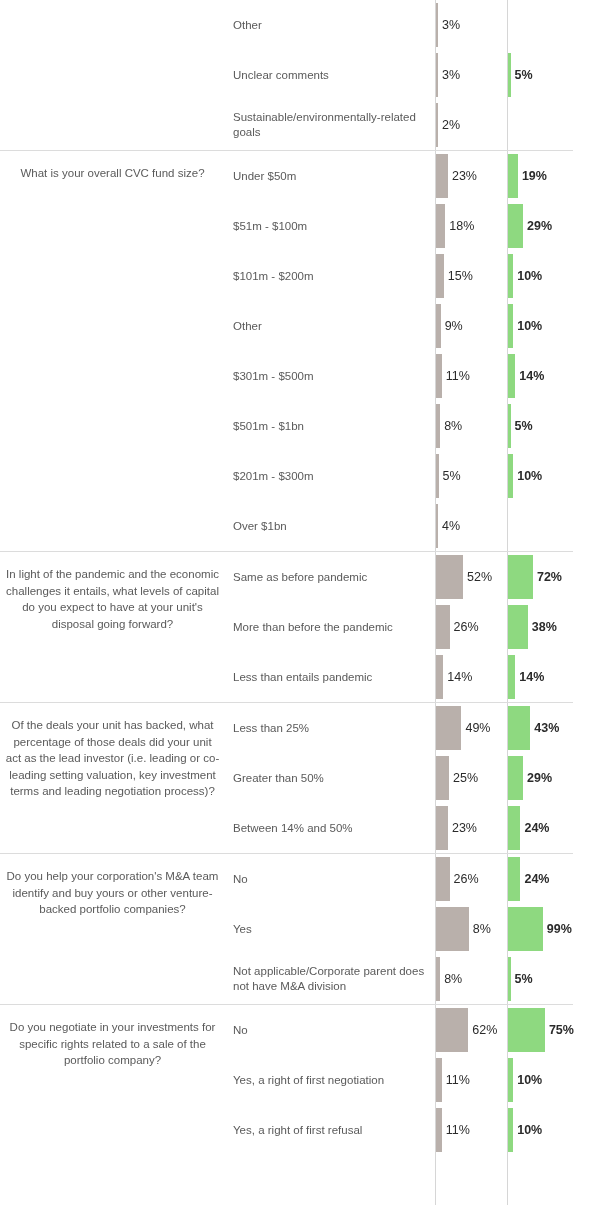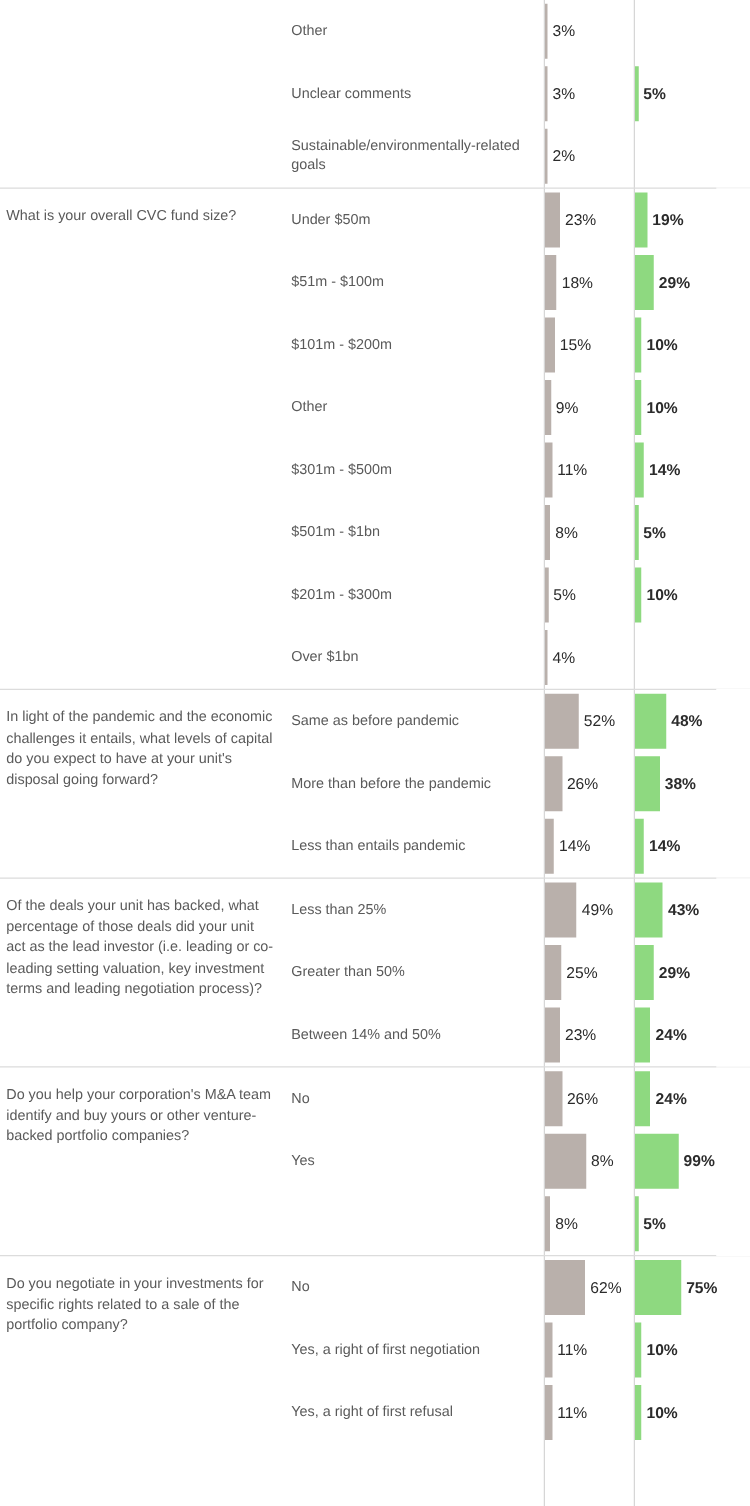--- a/index.html
+++ b/index.html
@@ -59,20 +59,21 @@
   }
 
   .question-cell {
     width: 228px;
     min-width: 228px;
     padding: 14px 8px 0 5px;
     box-sizing: border-box;
     font-size: 11.5px;
     line-height: 16.5px;
     color: #5a5a5a;
+    text-align: center;
   }
 
   .rows-cell {
     flex: 1;
     position: relative;
   }
 
   .row {
     position: relative;
     height: 50px;
@@ -249,21 +250,21 @@
           <div class="question-cell">In light of the pandemic and the economic challenges it entails, what levels of capital do you expect to have at your unit's disposal going forward?</div>
           <div class="rows-cell">
             <div class="row">
               <div class="answer-label">Same as before pandemic</div>
               <div class="bar-wrap gray">
                 <div class="bar gray" style="width: 27.04px; background: rgb(185, 176, 171);"></div>
                 <div class="bar-value">52%</div>
               </div>
               <div class="bar-wrap green">
                 <div class="bar green" style="width: 24.96px; background: rgb(142, 217, 128);"></div>
-                <div class="bar-value green-val">48%</div>
+                <div class="bar-value green-val">72%</div>
               </div>
             </div>
             <div class="row">
               <div class="answer-label">More than before the pandemic</div>
               <div class="bar-wrap gray">
                 <div class="bar gray" style="width: 13.52px; background: rgb(185, 176, 171);"></div>
                 <div class="bar-value">26%</div>
               </div>
               <div class="bar-wrap green">
                 <div class="bar green" style="width: 19.76px; background: rgb(142, 217, 128);"></div>
@@ -344,20 +345,21 @@
               <div class="bar-wrap gray">
                 <div class="bar gray" style="width: 32.76px; background: rgb(185, 176, 171);"></div>
                 <div class="bar-value">8%</div>
               </div>
               <div class="bar-wrap green">
                 <div class="bar green" style="width: 34.84px; background: rgb(142, 217, 128);"></div>
                 <div class="bar-value green-val">99%</div>
               </div>
             </div>
             <div class="row">
+              <div class="answer-label">Not applicable/Corporate parent does not have M&amp;A division</div>
               <div class="bar-wrap gray">
                 <div class="bar gray" style="width: 4.16px; background: rgb(185, 176, 171);"></div>
                 <div class="bar-value">8%</div>
               </div>
               <div class="bar-wrap green">
                 <div class="bar green" style="width: 2.6px; background: rgb(142, 217, 128);"></div>
                 <div class="bar-value green-val">5%</div>
               </div>
             </div>
           </div>

